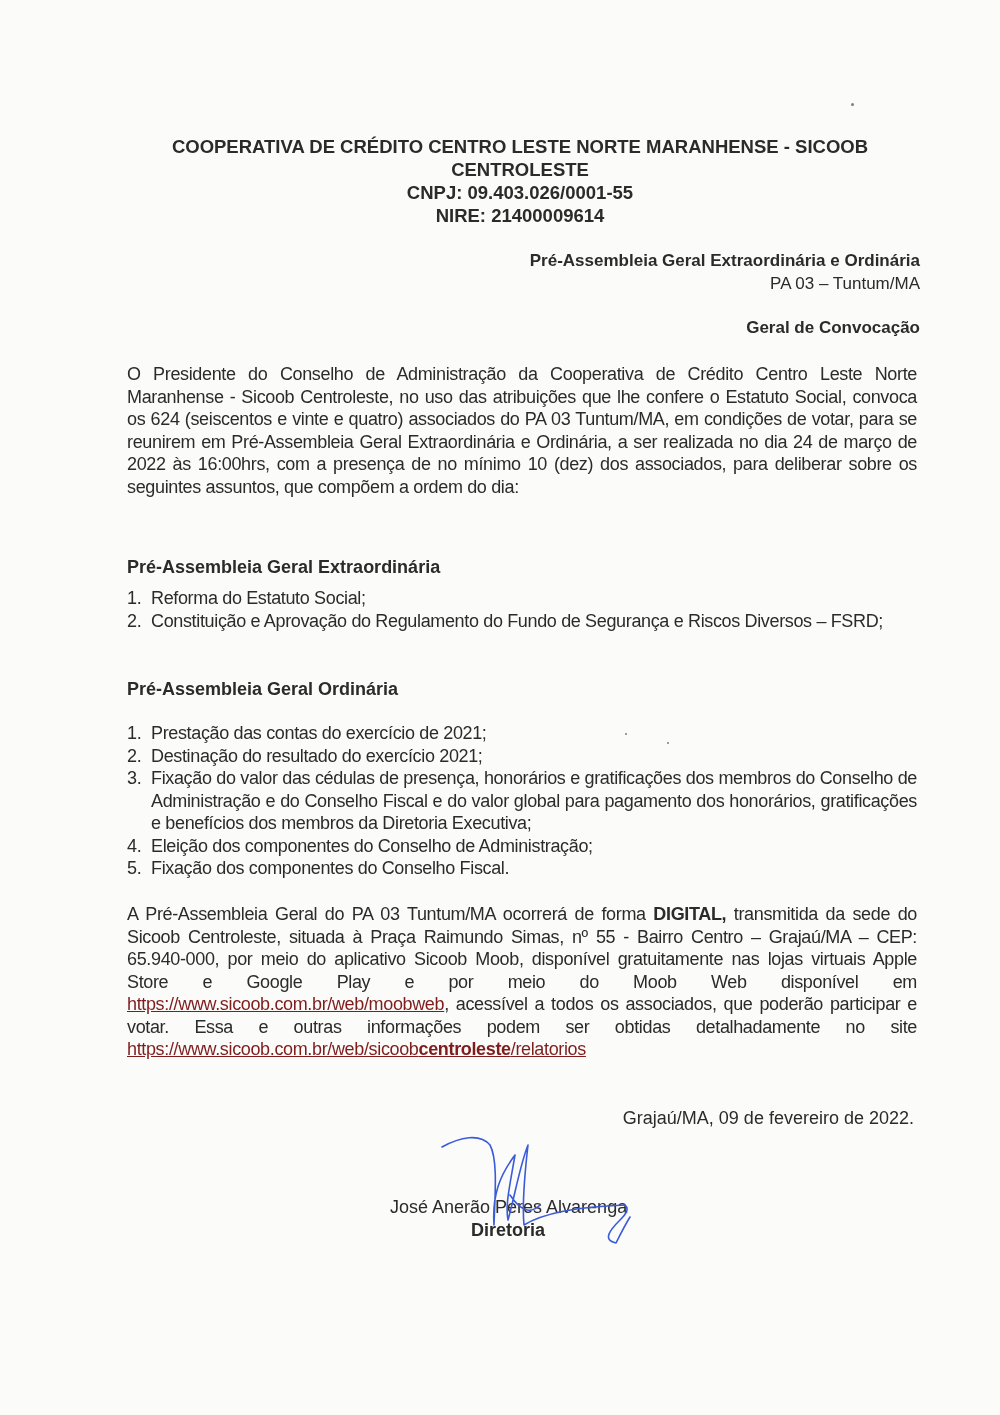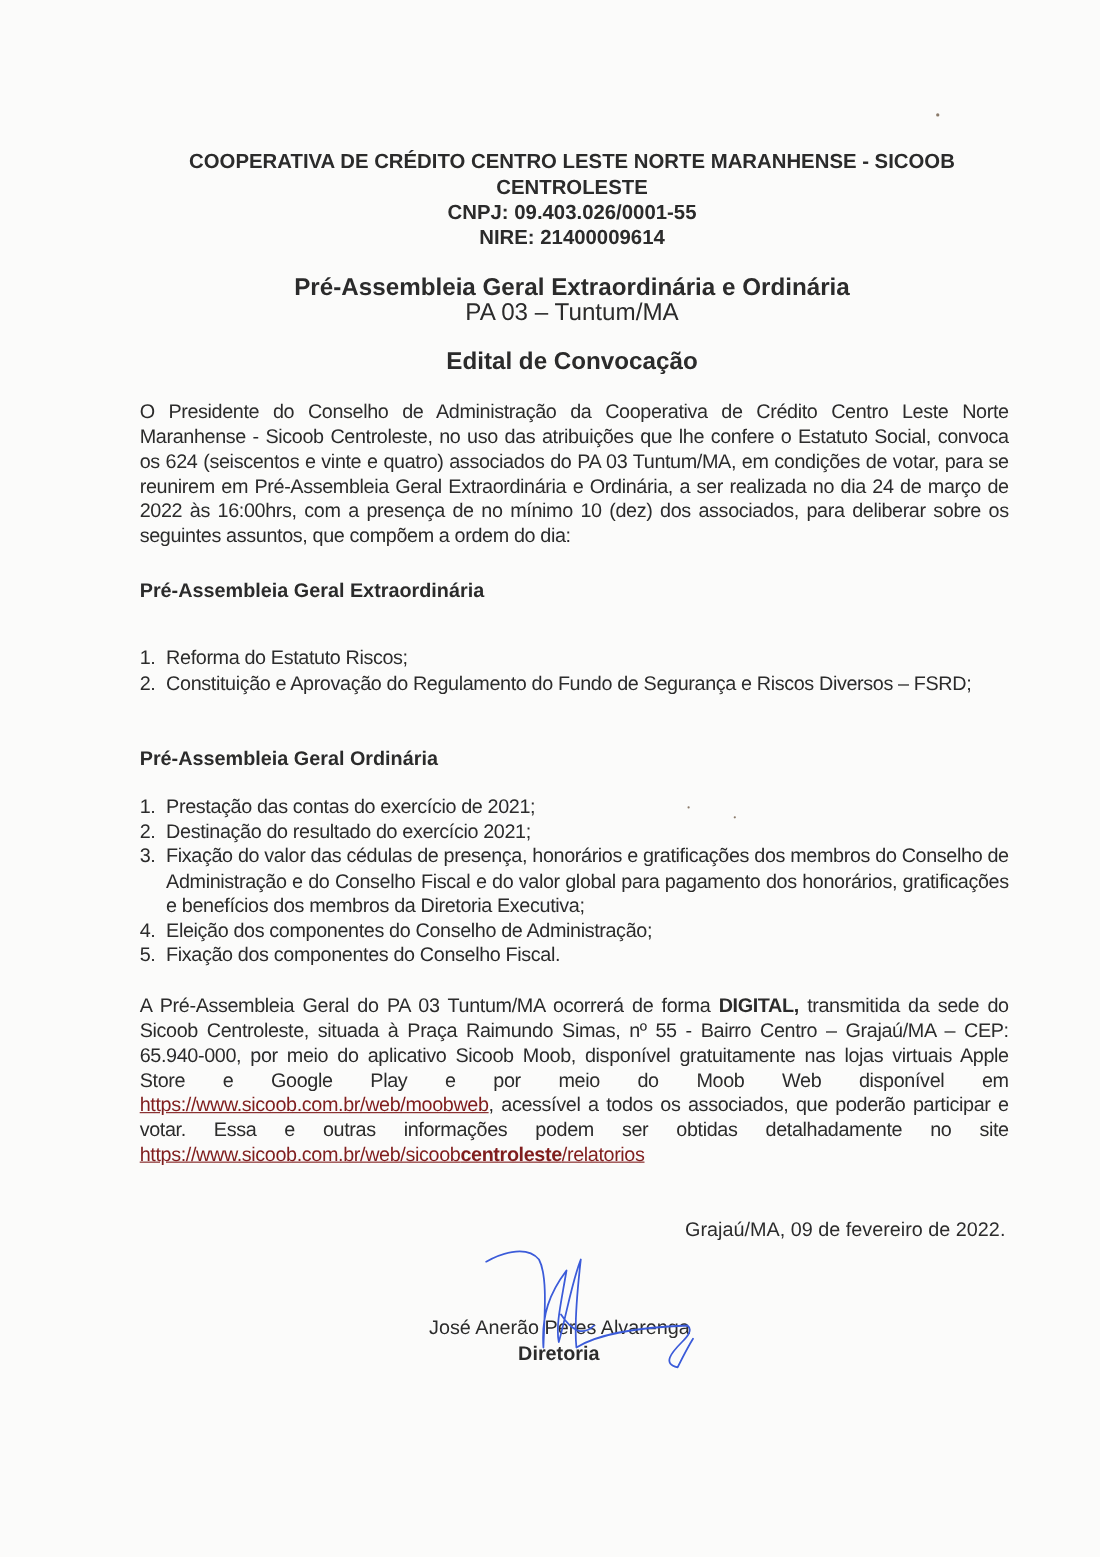--- a/index.html
+++ b/index.html
@@ -3,21 +3,21 @@
   <meta charset="utf-8">
   <style>
     html, body { margin: 0; padding: 0; }
     body {
       width: 1000px; height: 1415px; background: #fbfbfa; position: relative; overflow: hidden;
       color: #2b2b2b; font-family: "Liberation Sans", sans-serif;
     }
     .page { position: absolute; left: 0; top: 0; width: 1000px; height: 1415px; margin-left: 20px; }
     .center { text-align: center; }
     .hdr { position: absolute; left: 100px; width: 800px; font-weight: bold; font-size: 18.5px; line-height: 22px; }
-    .sub { position: absolute; left: 100px; width: 800px; text-align: center; font-size: 22px; line-height: 22px; }
+    .sub { position: absolute; left: 100px; width: 800px; text-align: right; font-size: 17px; line-height: 22px; }
     .para {
       position: absolute; left: 107px; width: 790px; font-size: 18px; line-height: 22.5px;
       text-align: justify; letter-spacing: -0.35px; word-spacing: 0px;
     }
     .sect { position: absolute; left: 107px; font-weight: bold; font-size: 18px; }
     ol.items { position: absolute; left: 107px; width: 790px; margin: 0; padding: 0; list-style: none; font-size: 18px; line-height: 22.5px; letter-spacing: -0.35px; }
     ol.items li { position: relative; padding-left: 24px; }
     ol.items li .num { position: absolute; left: 0; top: 0; }
     a.link { color: #7f1d1d; text-decoration: underline; }
     .date { position: absolute; right: 106px; top: 1108px; font-size: 18px; }
@@ -31,27 +31,27 @@
 
 <div class="page">
 
   <div class="hdr center" style="top:136px;">COOPERATIVA DE CRÉDITO CENTRO LESTE NORTE MARANHENSE - SICOOB</div>
   <div class="hdr center" style="top:159px;">CENTROLESTE</div>
   <div class="hdr center" style="top:182px;">CNPJ: 09.403.026/0001-55</div>
   <div class="hdr center" style="top:205px;">NIRE: 21400009614</div>
 
   <div class="sub" style="top:250px; font-weight:bold;">Pré-Assembleia Geral Extraordinária e Ordinária</div>
   <div class="sub" style="top:273px;">PA 03 – Tuntum/MA</div>
-  <div class="sub" style="top:317px; font-weight:bold;">Edital de Convocação</div>
+  <div class="sub" style="top:317px; font-weight:bold;">Geral de Convocação</div>
 
   <div class="para" style="top:363px;">O Presidente do Conselho de Administração da Cooperativa de Crédito Centro Leste Norte Maranhense - Sicoob Centroleste, no uso das atribuições que lhe confere o Estatuto Social, convoca os 624 (seiscentos e vinte e quatro) associados do PA 03 Tuntum/MA, em condições de votar, para se reunirem em Pré-Assembleia Geral Extraordinária e Ordinária, a ser realizada no dia 24 de março de 2022 às 16:00hrs, com a presença de no mínimo 10 (dez) dos associados, para deliberar sobre os seguintes assuntos, que compõem a ordem do dia:</div>
 
-  <div class="sect" style="top:527px;">Pré-Assembleia Geral Extraordinária</div>
+  <div class="sect" style="top:557px;">Pré-Assembleia Geral Extraordinária</div>
   <ol class="items" style="top:587px;">
-    <li><span class="num">1.</span><span>Reforma do Estatuto Riscos;</span></li>
+    <li><span class="num">1.</span><span>Reforma do Estatuto Social;</span></li>
     <li><span class="num">2.</span><span>Constituição e Aprovação do Regulamento do Fundo de Segurança e Riscos Diversos – FSRD;</span></li>
   </ol>
 
   <div class="sect" style="top:679px;">Pré-Assembleia Geral Ordinária</div>
   <ol class="items" style="top:722px;">
     <li><span class="num">1.</span><span>Prestação das contas do exercício de 2021;</span></li>
     <li><span class="num">2.</span><span>Destinação do resultado do exercício 2021;</span></li>
     <li style="text-align:justify;"><span class="num">3.</span><span>Fixação do valor das cédulas de presença, honorários e gratificações dos membros do Conselho de Administração e do Conselho Fiscal e do valor global para pagamento dos honorários, gratificações e benefícios dos membros da Diretoria Executiva;</span></li>
     <li><span class="num">4.</span><span>Eleição dos componentes do Conselho de Administração;</span></li>
     <li><span class="num">5.</span><span>Fixação dos componentes do Conselho Fiscal.</span></li>

